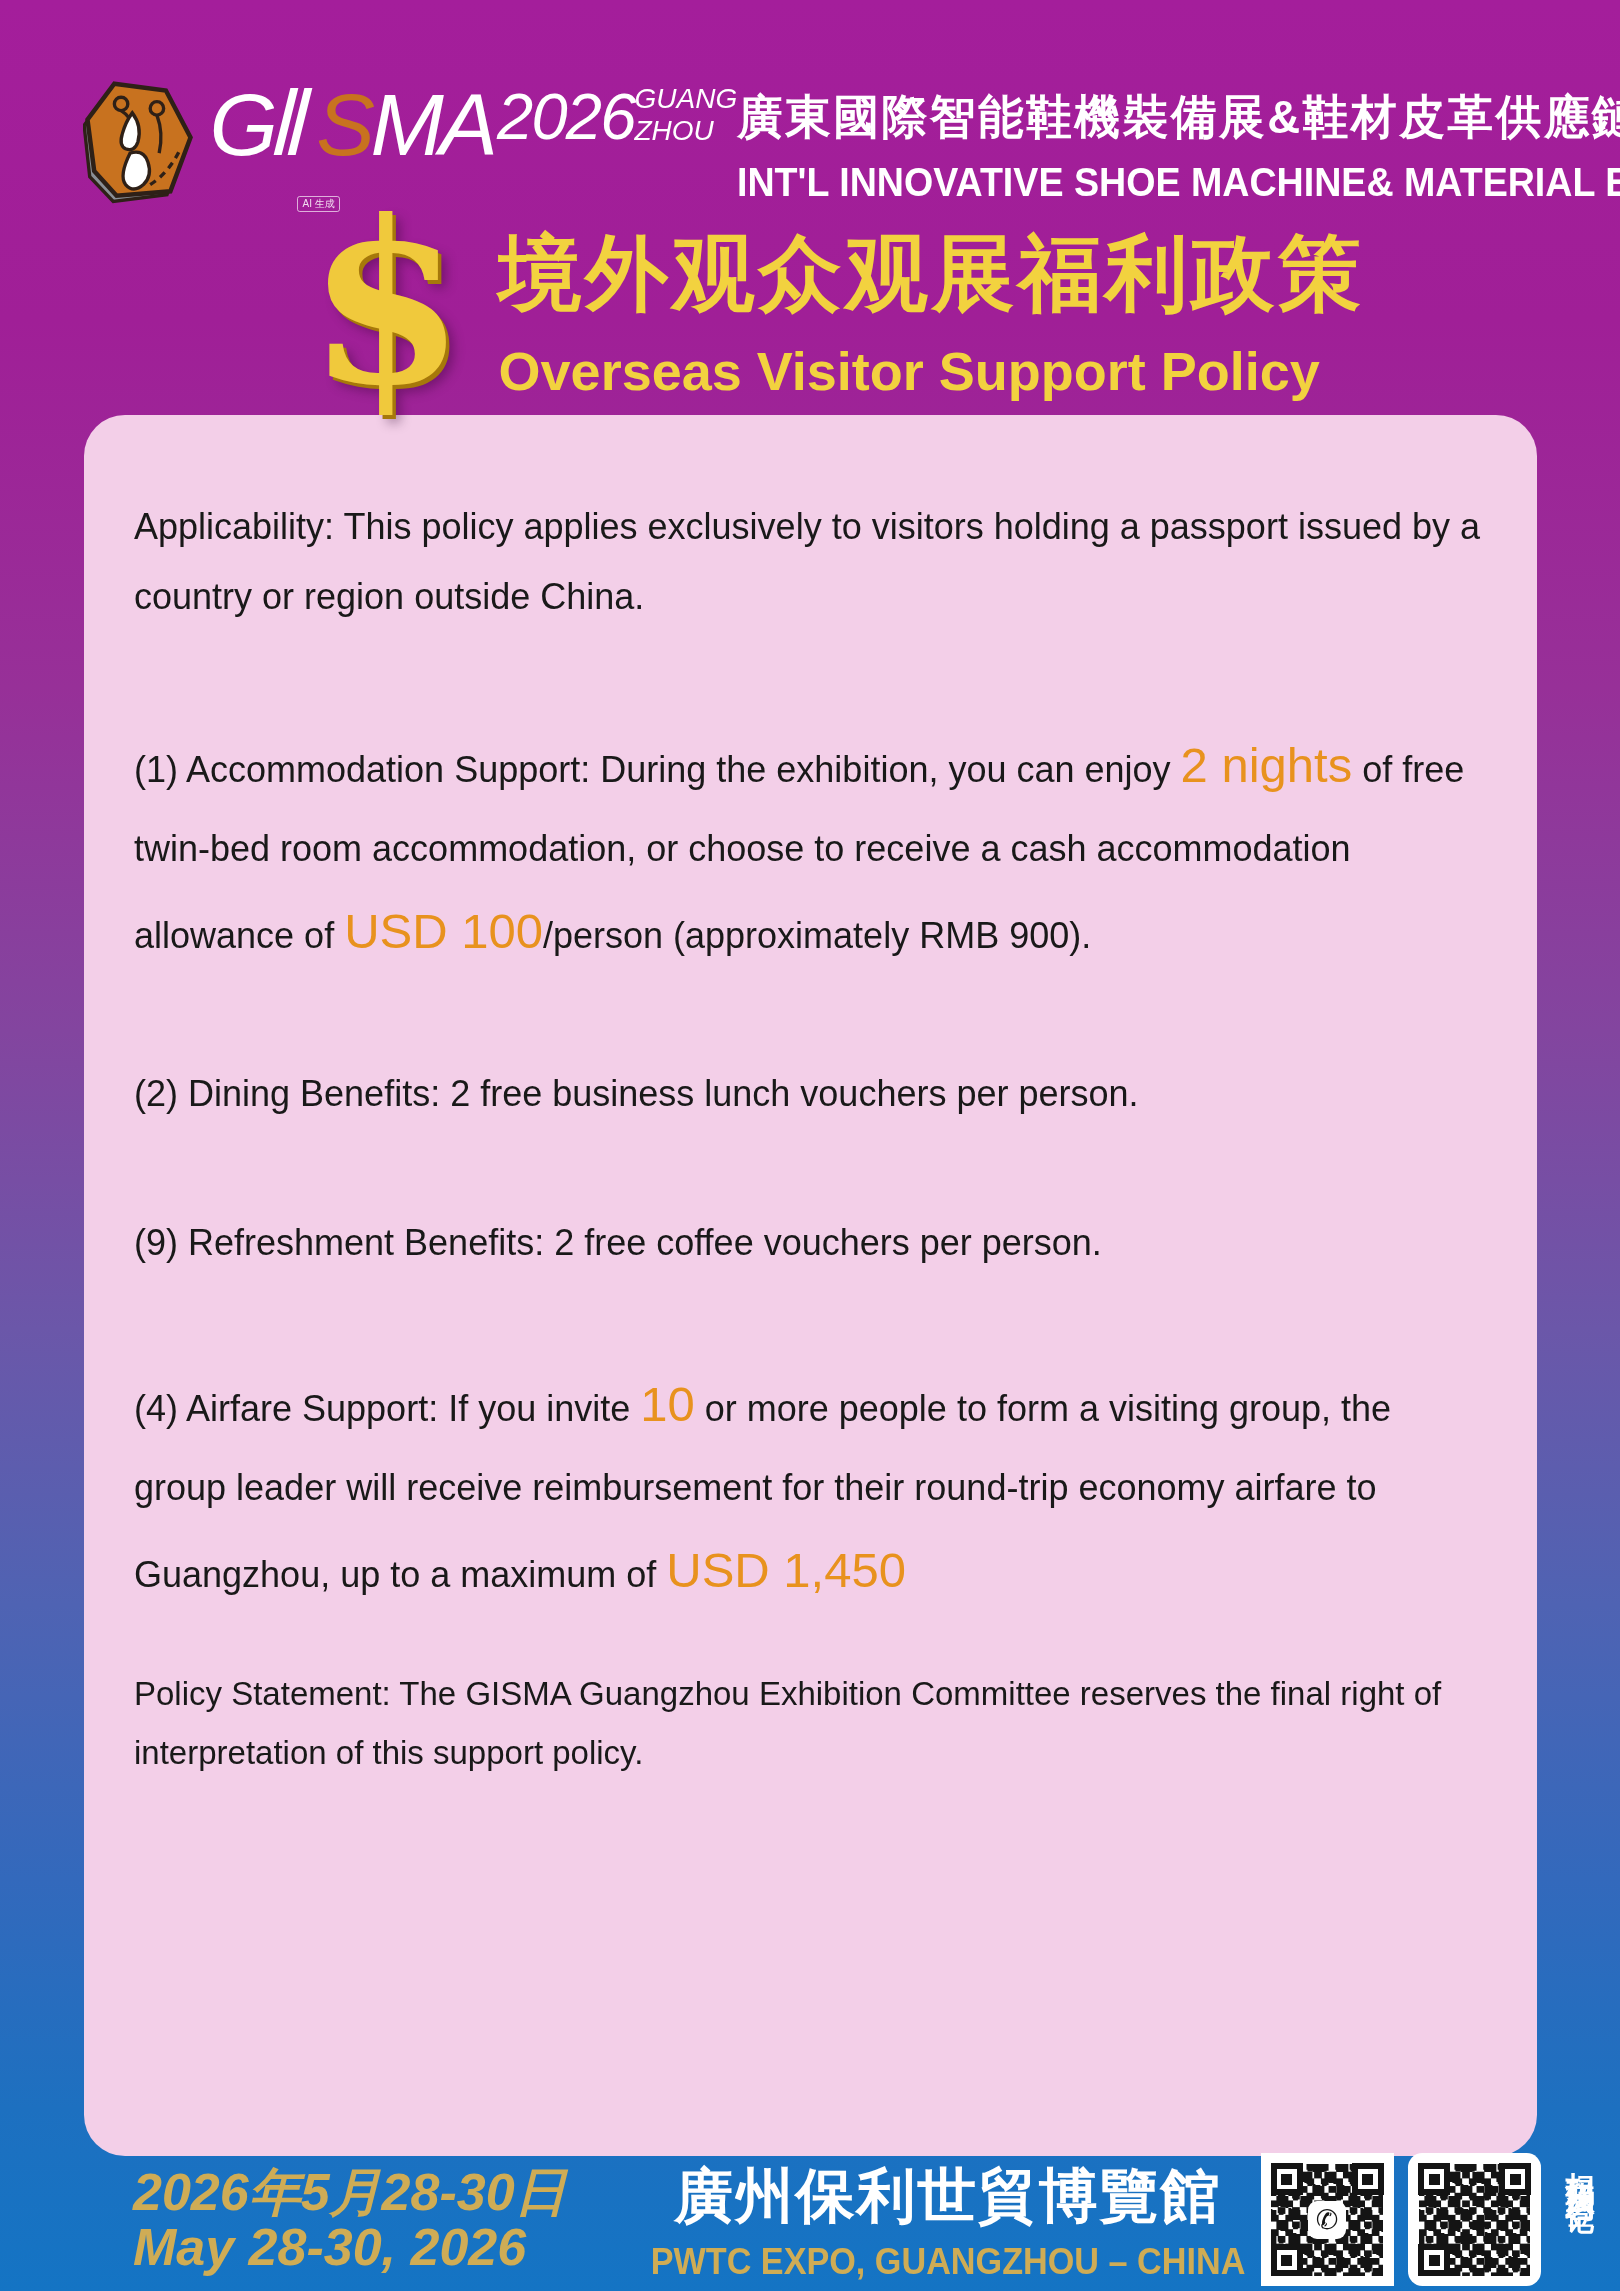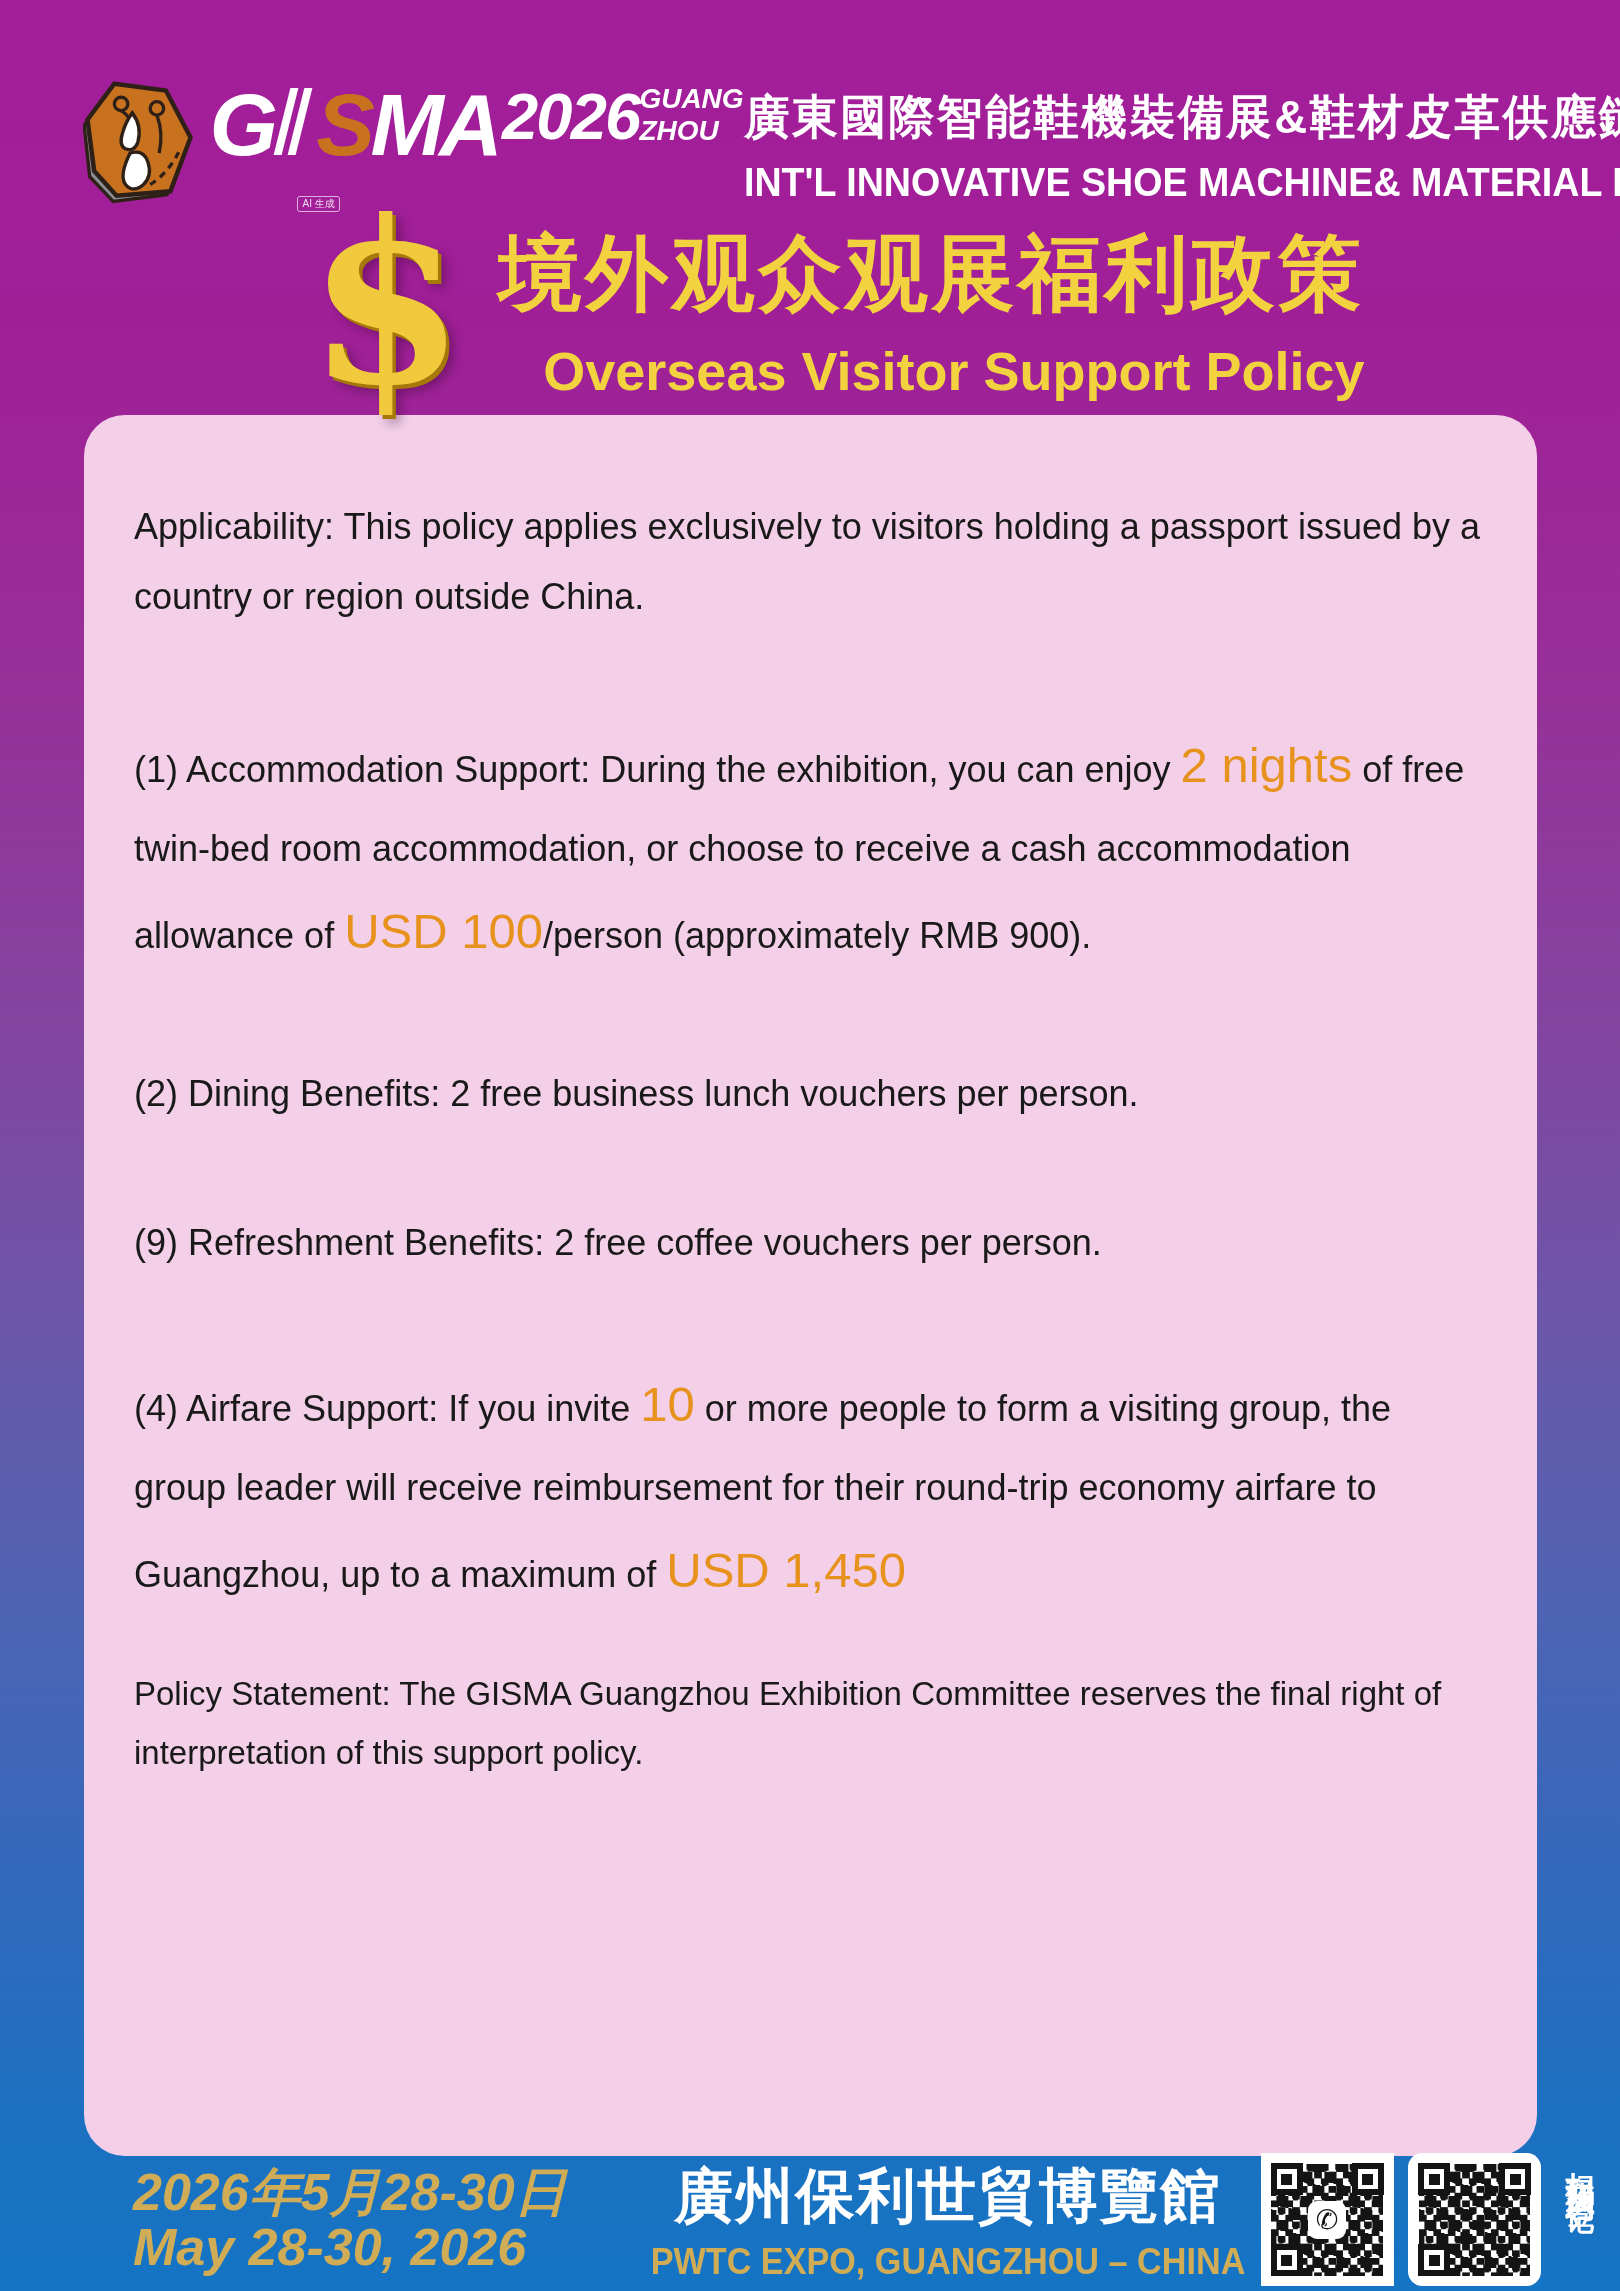--- a/index.html
+++ b/index.html
@@ -9,21 +9,21 @@
   .poster{
     position:relative; width:1620px; height:2292px; overflow:hidden;
     background:linear-gradient(180deg,
       #a41e9b 0%, #a01f97 14%, #973098 30%, #83459f 45%,
       #6b57a9 58%, #4f63b3 70%, #3369bc 82%, #1d70c0 92%, #1474c4 100%);
   }
 
   
   .brand-row{ display:flex; align-items:flex-start; padding:79px 76px 0 83px; }
   .logo-mark{ width:112px; height:126px; flex:0 0 auto; margin-right:14.4px; }
-  .logo-text{ display:flex; align-items:flex-start; color:#fff; font-weight:bold; font-style:italic; }
+  .logo-text{ display:flex; align-items:flex-start; color:#fff; font-weight:normal; font-style:italic; }
   .gisma{ font-size:88px; line-height:1.05; letter-spacing:-4.5px; white-space:nowrap; }
   .gisma .s-orange{ color:#c8721f; }
   .ibars{ display:inline-block; margin:0 7.2px 0 9px; }
   .ibars i{ display:inline-block; width:8px; height:67px; background:#fff; transform:skewX(-14deg); margin-right:5.4px; }
   .year-col{ display:flex; align-items:flex-end; margin-left:3.6px; padding-top:3.6px; }
   .year{ font-size:65px; line-height:.92; letter-spacing:-1.8px; }
   .city{ font-size:28px; letter-spacing:0; }
   .ai-badge{
     position:absolute; left:297px; top:196px; padding:0.9px 4.5px;
     border:0.9px solid rgba(255,255,255,.65); border-radius:2.7px;
@@ -34,21 +34,21 @@
   .expo-en{ font-size:40px; font-weight:bold; color:#fff; margin-top:10.8px; white-space:nowrap; transform:scaleX(.94); transform-origin:left; }
 
   .title-row{ display:flex; align-items:flex-start; padding-left:308px; margin-top:5.4px; }
   .dollar{
     font-family:"DejaVu Serif", serif; font-weight:bold;
     font-size:225px; line-height:187px; color:#f0c93c;
     text-shadow:3.6px 3.6px 0 #a6780a, 8px 8px 10.8px rgba(40,0,40,.35);
   }
   .policy-titles{ margin-left:34px; padding-top:9px; }
   .policy-cn{ font-size:83px; font-weight:bold; color:#f2d23f; letter-spacing:3.6px; white-space:nowrap; }
-  .policy-en{ font-size:54px; font-weight:bold; color:#f2d23f; margin-top:9px; white-space:nowrap;text-align:right; }
+  .policy-en{ font-size:54px; font-weight:bold; color:#f2d23f; margin-top:9px; white-space:nowrap; }
 
   
   .policy-card{
     margin:12.6px 84px 0 84px; width:1453px; height:1741px;
     background:#f3cfe8; border-radius:41px;
     padding:77px 57px 0 50px; color:#191919;
   }
   .policy-card p{ font-size:36px; line-height:1.95; }
   .p-applicability{ margin-bottom:86px; }
   .p-item{ margin-bottom:79px; }

